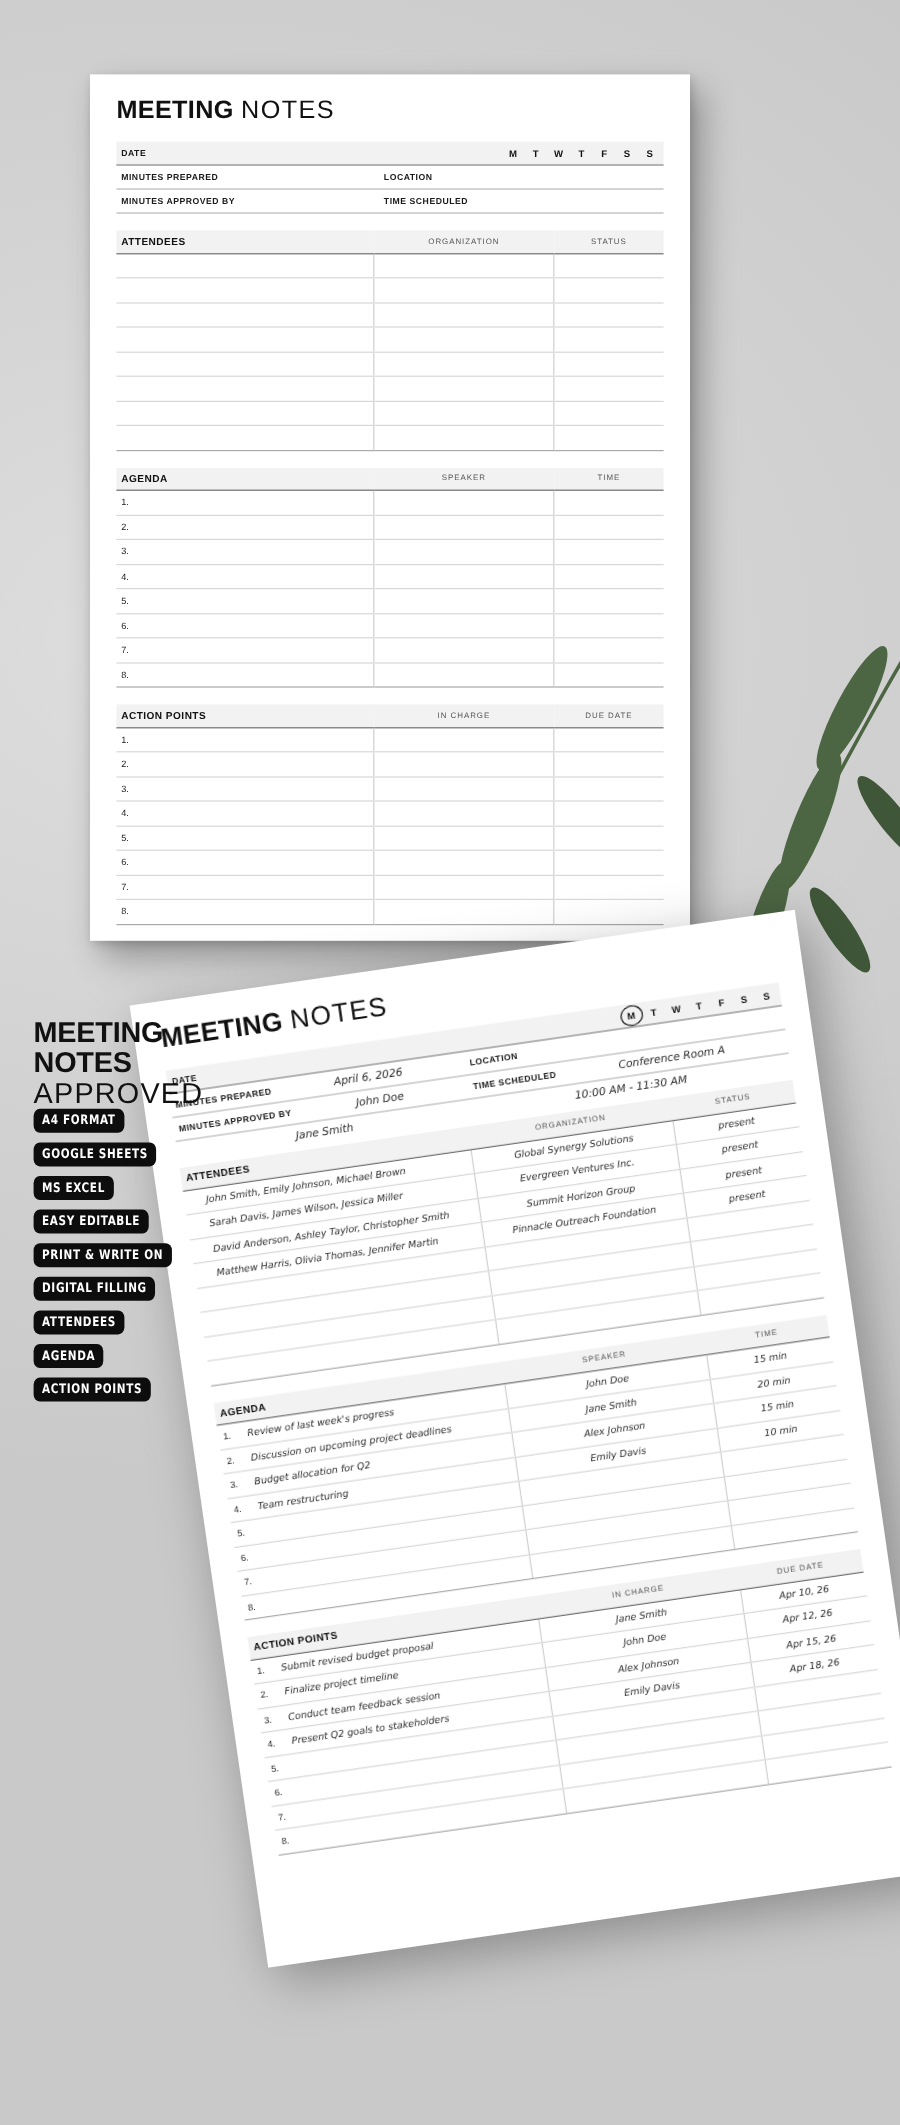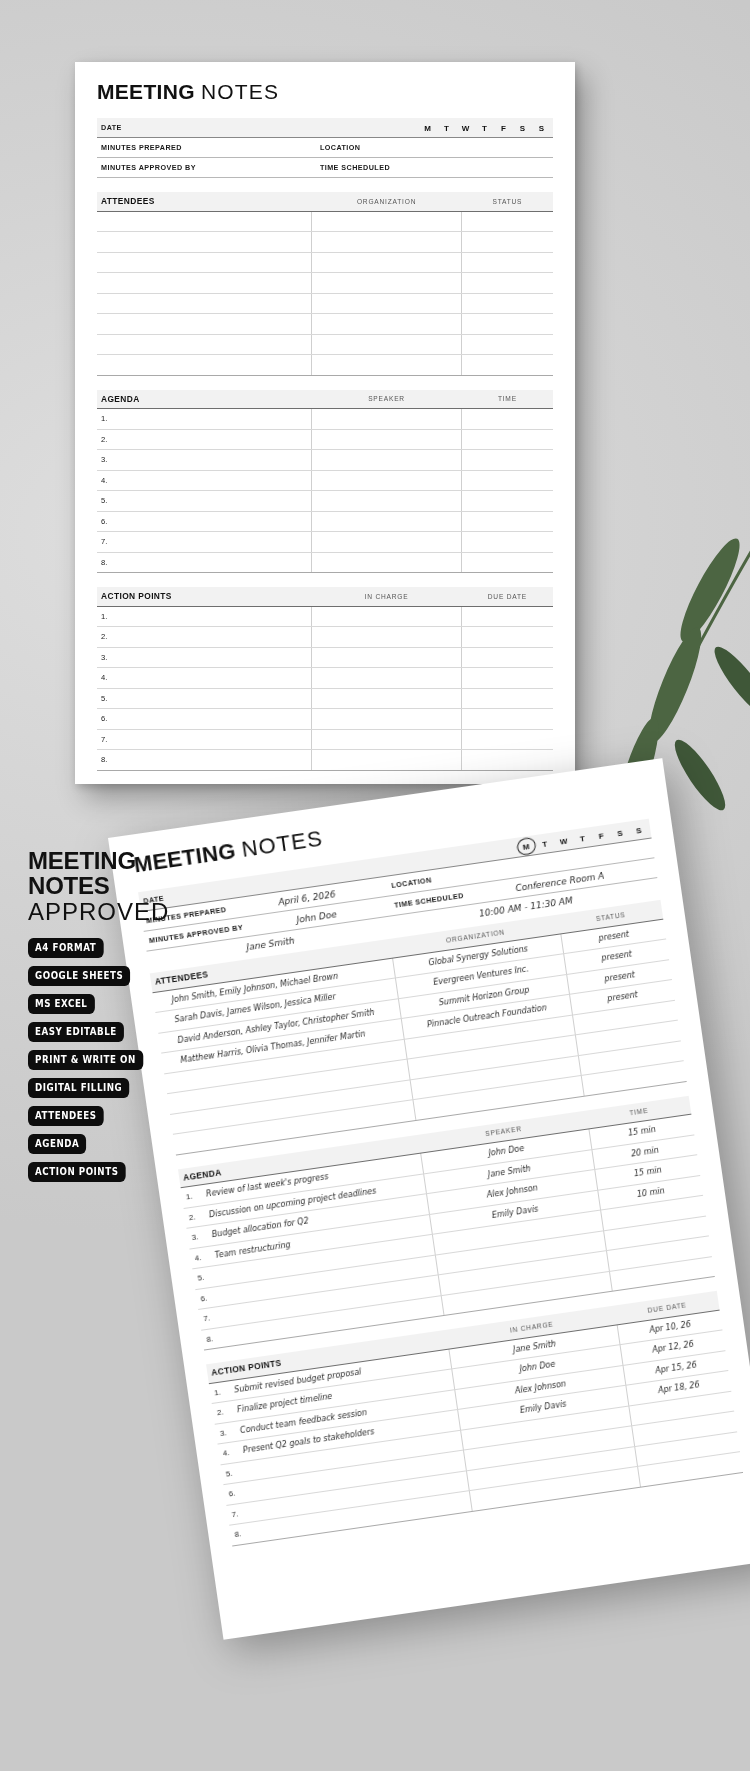--- a/index.html
+++ b/index.html
@@ -117,21 +117,21 @@
   }
   #sheet-bot .doc-title { font-size: 22px; }
   #sheet-bot .colA { width: 47%; }
   #sheet-bot .colB { width: 33%; }
   #sheet-bot .colC { width: 20%; }
 
   
   #promo { position: absolute; left: 28px; top: 848px; width: 170px; }
   .promo-title { font-size: 24px; line-height: 1.06; color: #111; font-weight: 700; letter-spacing: -.2px; }
   .promo-title .thin { font-weight: 300; letter-spacing: 1px; }
-  .badges { margin-top: 14px; display: flex; flex-direction: column; gap: 8px; align-items: flex-start; }
+  .badges { display: flex; flex-direction: column; gap: 8px; align-items: flex-start; }
   .badge {
     background: #0d0d0d; color: #fff; border-radius: 6px;
     padding: 3px 8px 4px 8px;
     font-family: "DejaVu Sans Condensed", "Liberation Sans Narrow", "Liberation Sans", sans-serif;
     font-size: 11px; font-weight: 700; letter-spacing: .6px;
     transform: scaleX(.88); transform-origin: left center;
     white-space: nowrap;
   }
 
   

